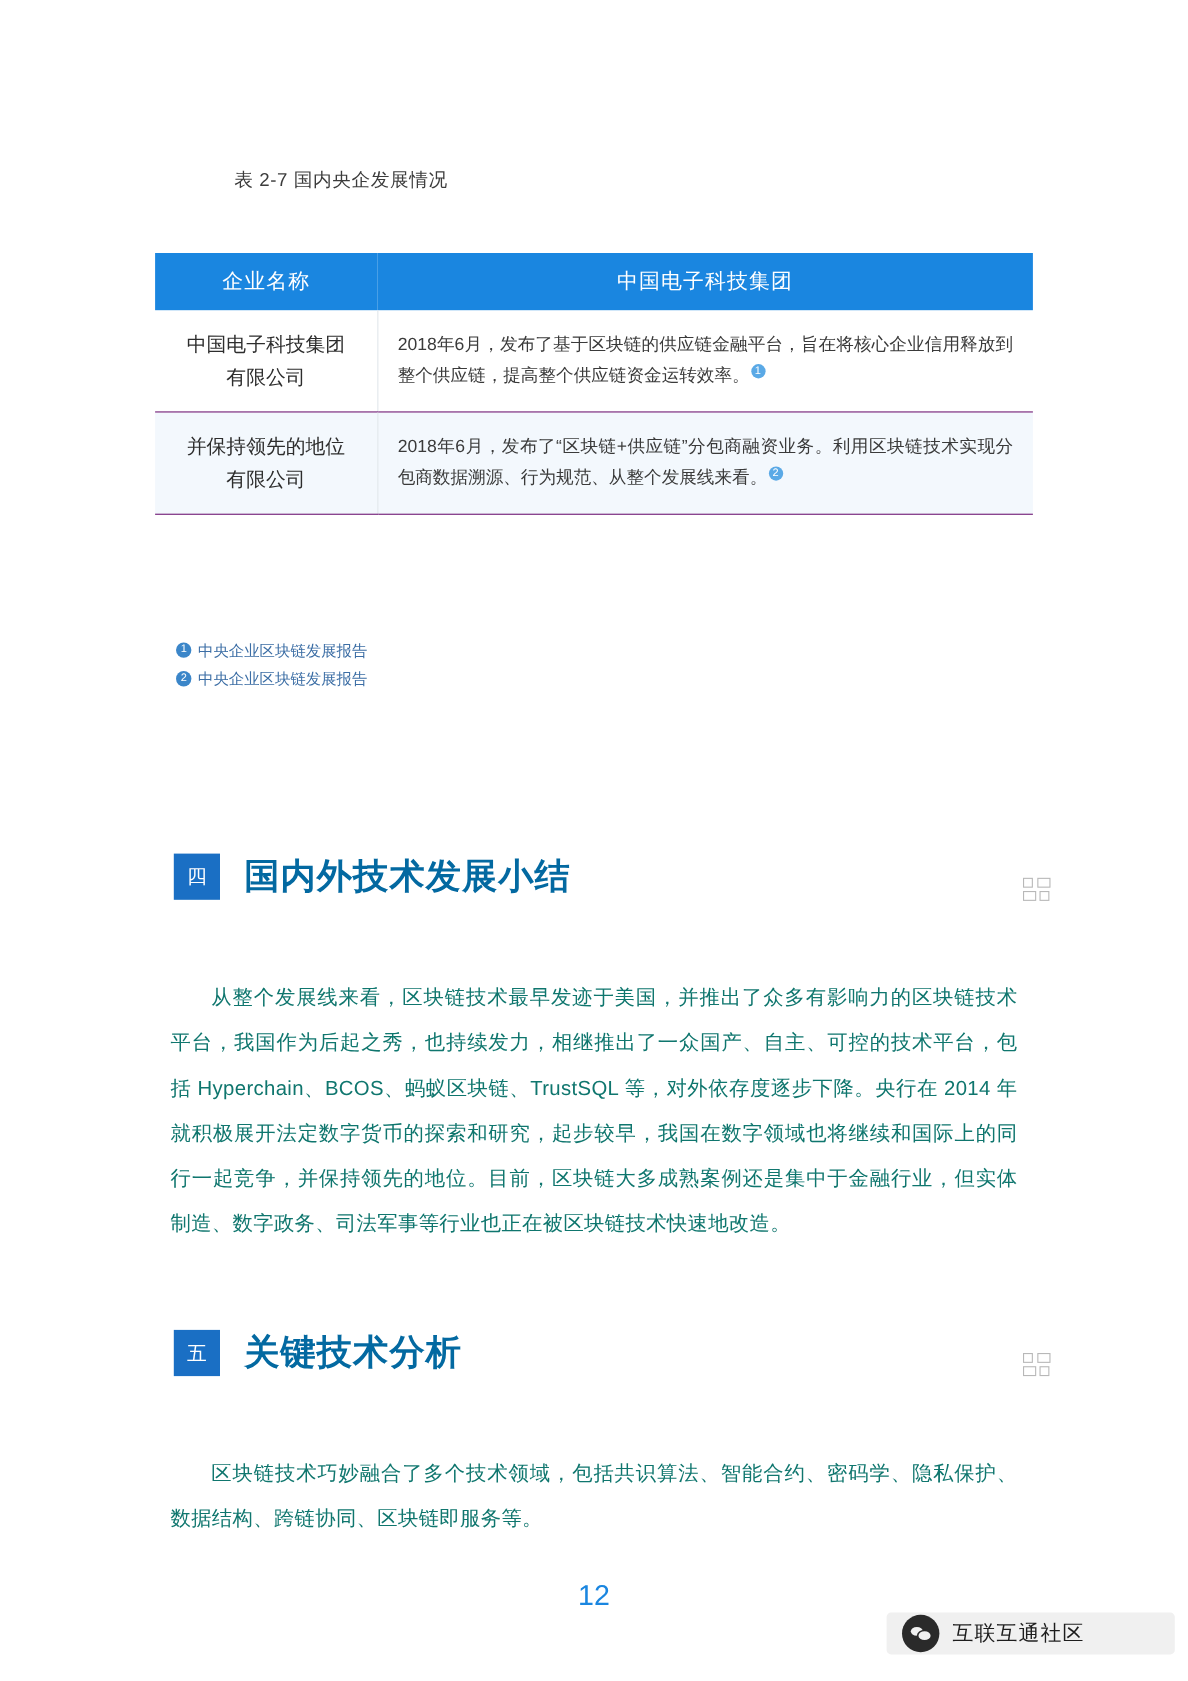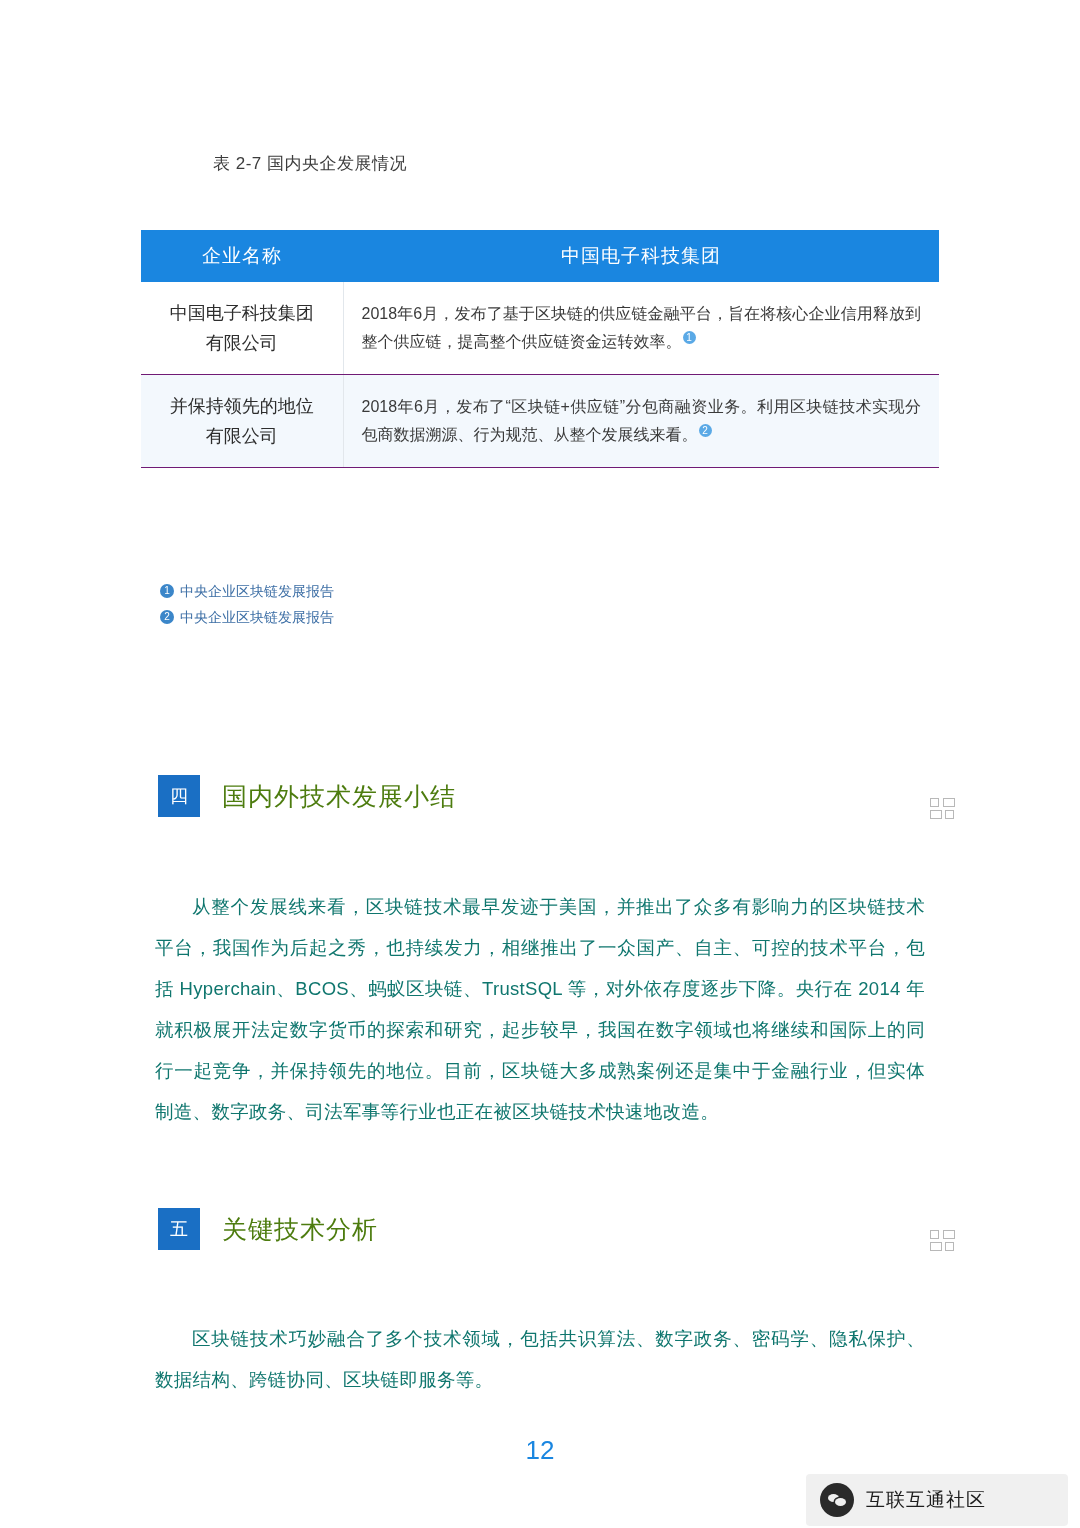--- a/index.html
+++ b/index.html
@@ -123,23 +123,23 @@
     background: #1a6fc4;
     color: #ffffff;
     font-size: 18px;
     display: flex;
     align-items: center;
     justify-content: center;
     letter-spacing: 0;
   }
   .sec-title {
     margin-left: 22px;
-    font-size: 25px;
-    font-weight: normal;
-    color: #4d7c0f;
+    font-size: 32px;
+    font-weight: bold;
+    color: #0369a1;
     letter-spacing: 1px;
   }
   .sec-mark {
     position: absolute;
     width: 26px;
     height: 22px;
   }
   .sec-mark span {
     position: absolute;
     border: 1.6px solid #b8b8b8;
@@ -171,23 +171,23 @@
     width: 1080px;
     text-align: center;
     font-size: 26px;
     color: #1a86e0;
   }
 
   
   .watermark {
     position: absolute;
     right: 12px;
-    bottom: 2px;
+    bottom: 24px;
     width: 262px;
-    height: 52px;
+    height: 38px;
     background: #f0f0f0;
     border-radius: 4px;
     display: flex;
     align-items: center;
     padding-left: 14px;
     box-sizing: border-box;
   }
   .wm-logo {
     width: 34px; height: 34px;
     border-radius: 50%;
@@ -281,21 +281,21 @@
   <div class="section" style="top: 1208px;">
     <div class="sec-badge">五</div>
     <div class="sec-title">关键技术分析</div>
   </div>
   <div class="sec-mark" style="left: 930px; top: 1230px;">
     <span class="m1"></span>
       <span class="m2"></span>
       <span class="m3"></span>
       <span class="m4"></span>
   </div>
-  <div class="para" style="top: 1318px;">区块链技术巧妙融合了多个技术领域，包括共识算法、数字政务、密码学、隐私保护、数据结构、跨链协同、区块链即服务等。</div>
+  <div class="para" style="top: 1318px;">区块链技术巧妙融合了多个技术领域，包括共识算法、智能合约、密码学、隐私保护、数据结构、跨链协同、区块链即服务等。</div>
 
   <div class="page-number">12</div>
 
   <div class="watermark">
     <div class="wm-logo"></div>
     <div class="wm-text">互联互通社区</div>
   </div>
 
 </div>
 

